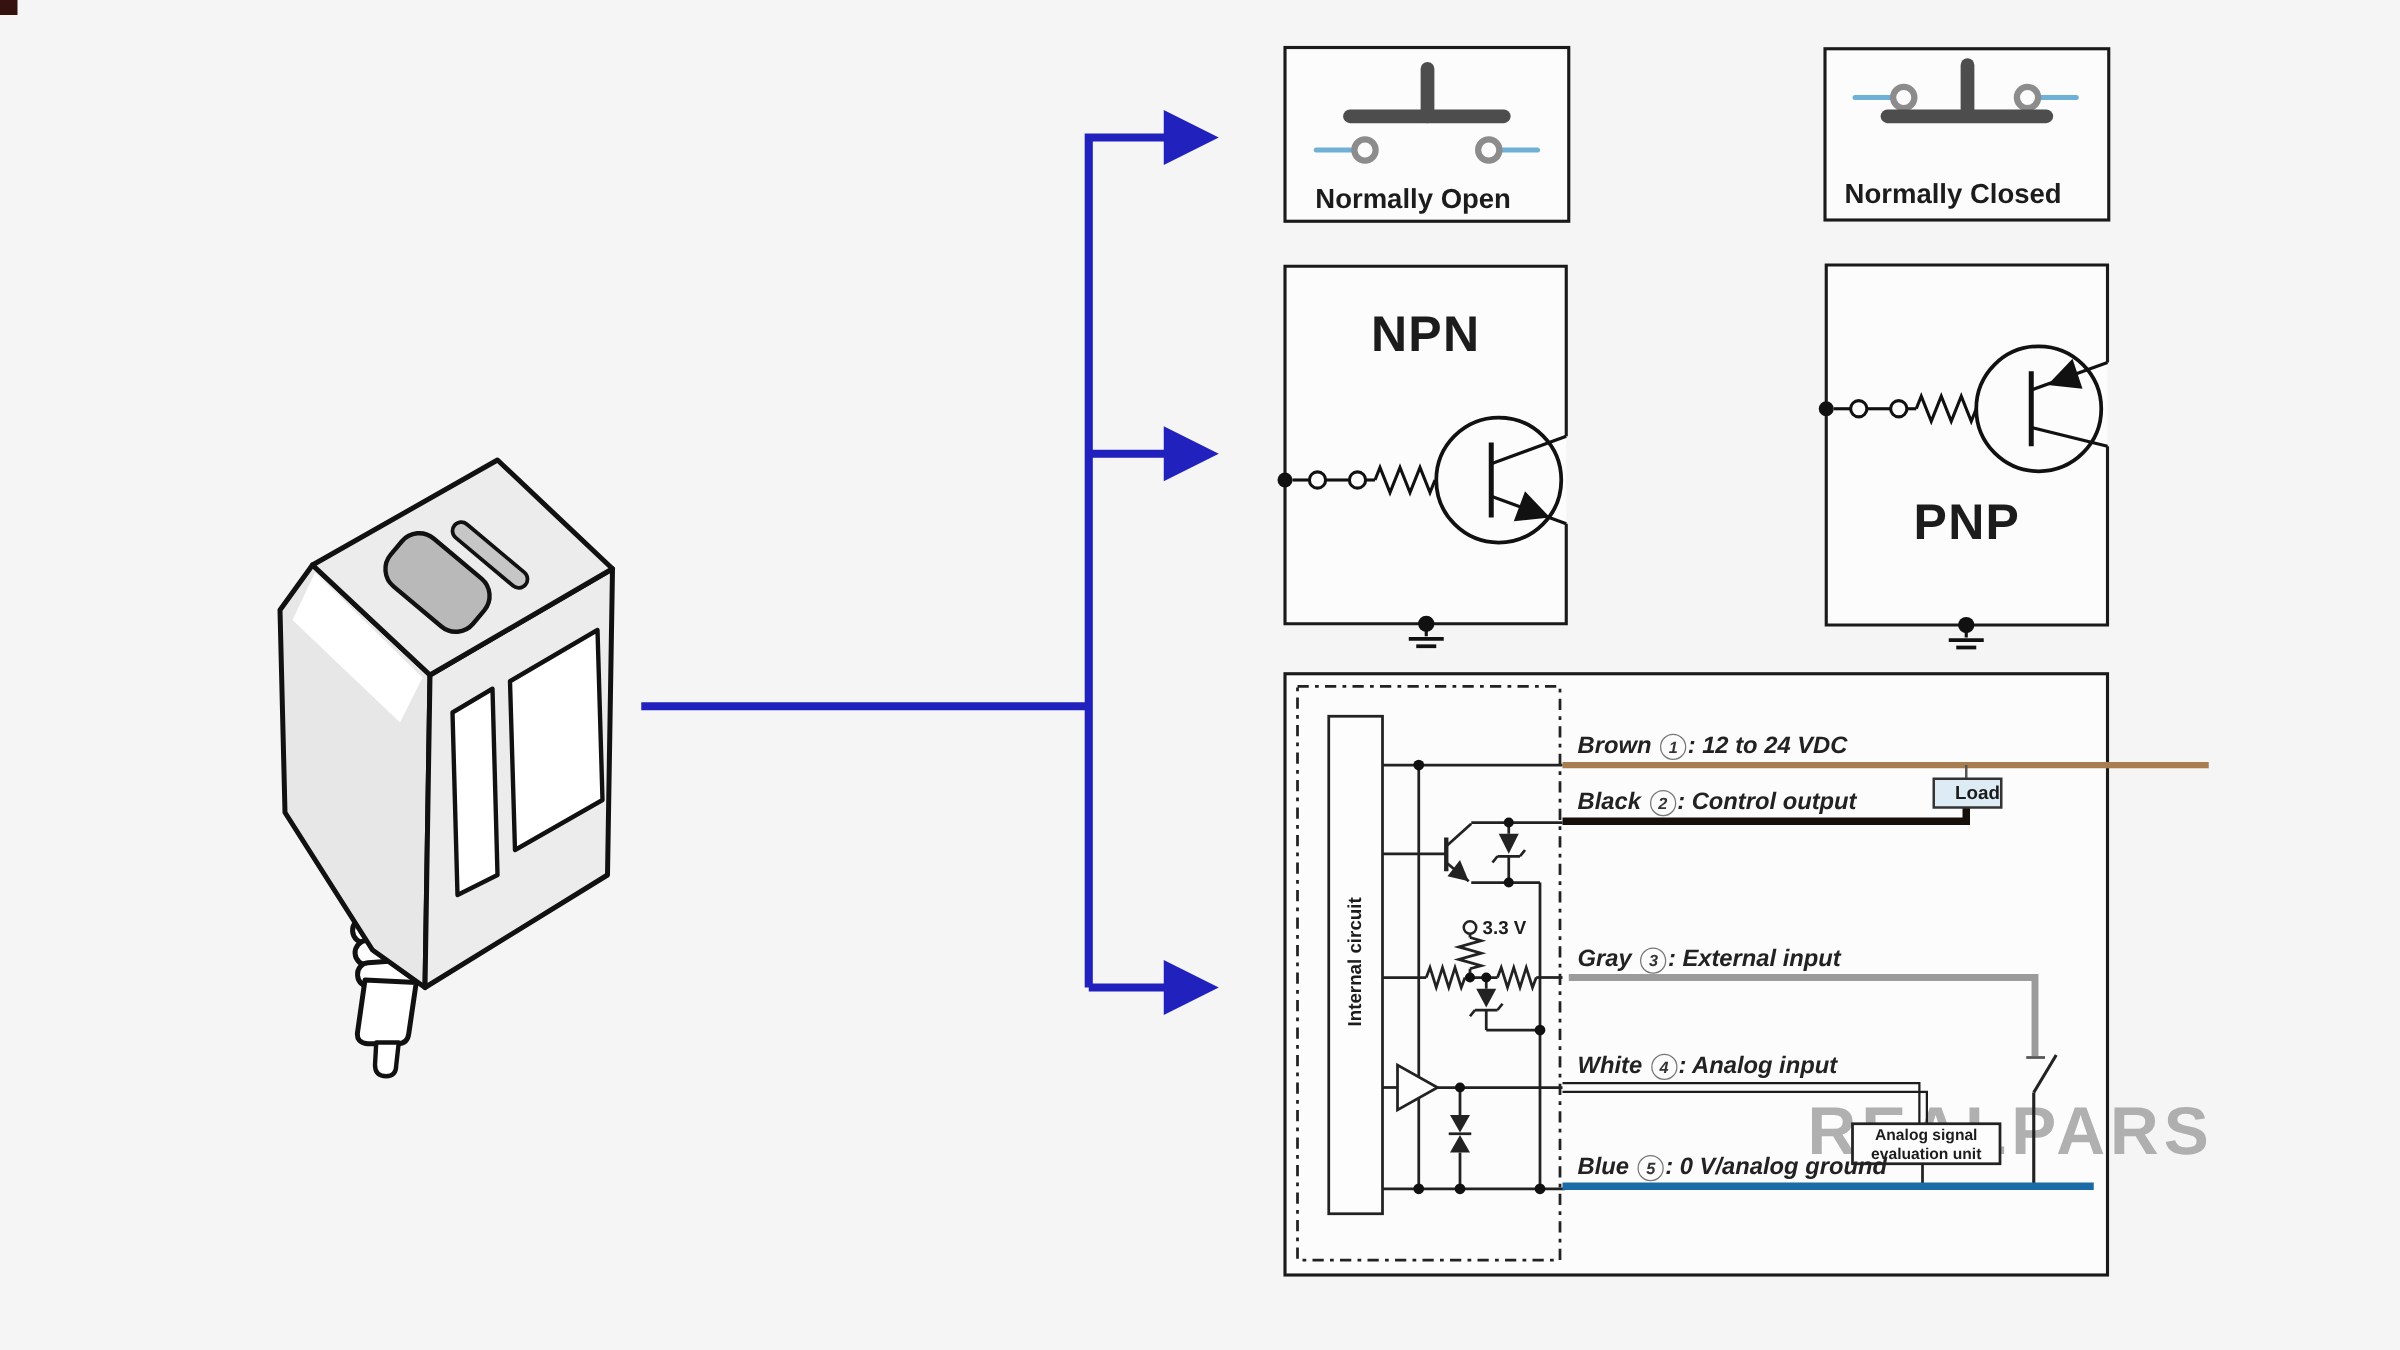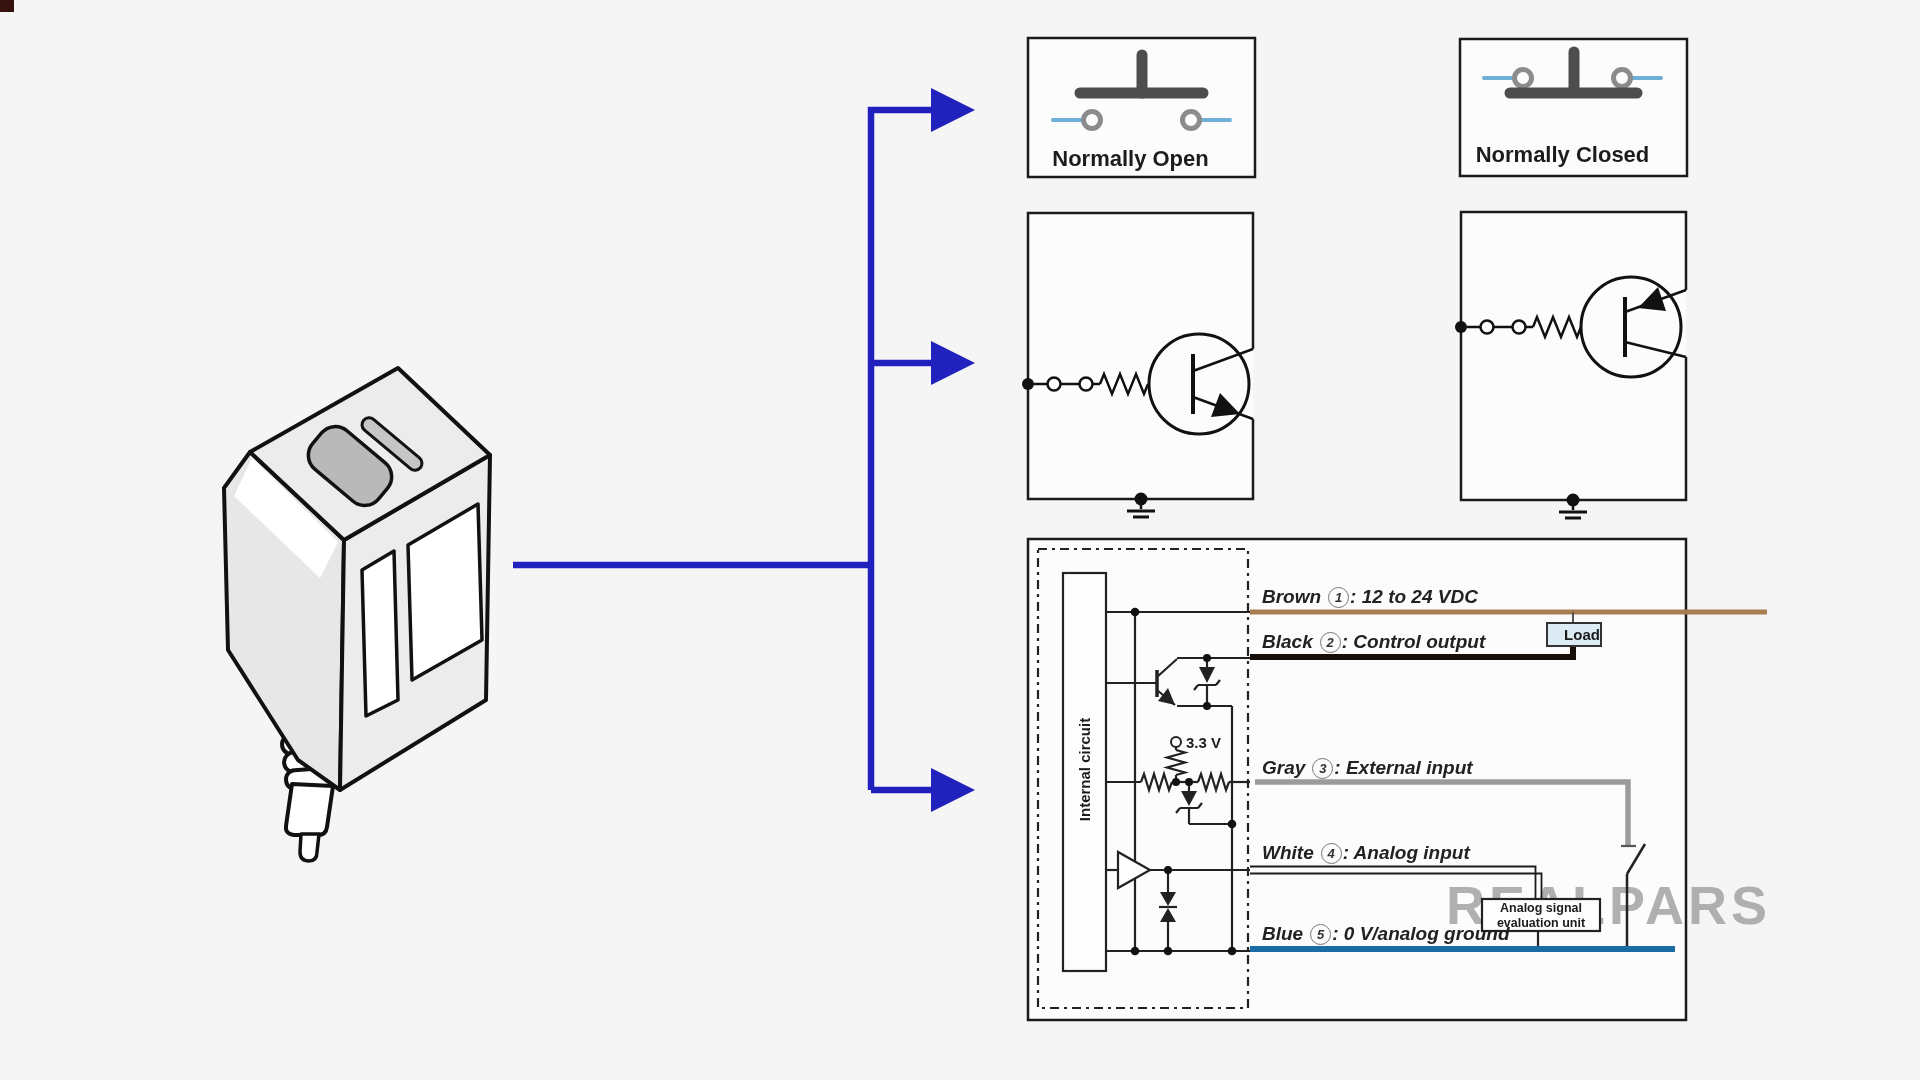--- a/index.html
+++ b/index.html
@@ -222,20 +222,22 @@
         <path d="M1250,873.5 H1541.5 V899"></path>
       </g>
       <rect x="1482" y="899" width="118" height="32" fill="#fdfdfd" stroke="#222" stroke-width="2.2"></rect>
       <path d="M1538,931 V949" stroke="#222" stroke-width="2.2" fill="none"></path>
       <path d="M1250,949 H1675" stroke="#1b6ba6" stroke-width="6" fill="none"></path>
     </g>
   </svg>
 
   <div class="txt box-label" style="left:1028px;top:146px;">Normally Open</div>
   <div class="txt box-label" style="left:1460px;top:142px;">Normally Closed</div>
+  <div class="txt big-title" style="left:1028px;top:246px;">NPN</div>
+  <div class="txt big-title" style="left:1461px;top:396px;">PNP</div>
 
   <div class="txt rot-label" style="left:984px;top:761px;">Internal circuit</div>
   <div class="txt small-label" style="left:1186px;top:734px;text-align:right;">3.3 V</div>
   <div class="txt load-label" style="left:1547px;top:626px;">Load</div>
   <div class="txt analog-label" style="left:1482px;top:901px;">
     <div>Analog signal</div>
     <div>evaluation unit</div>
   </div>
 
   <div class="wlabel" style="top:586px;">

